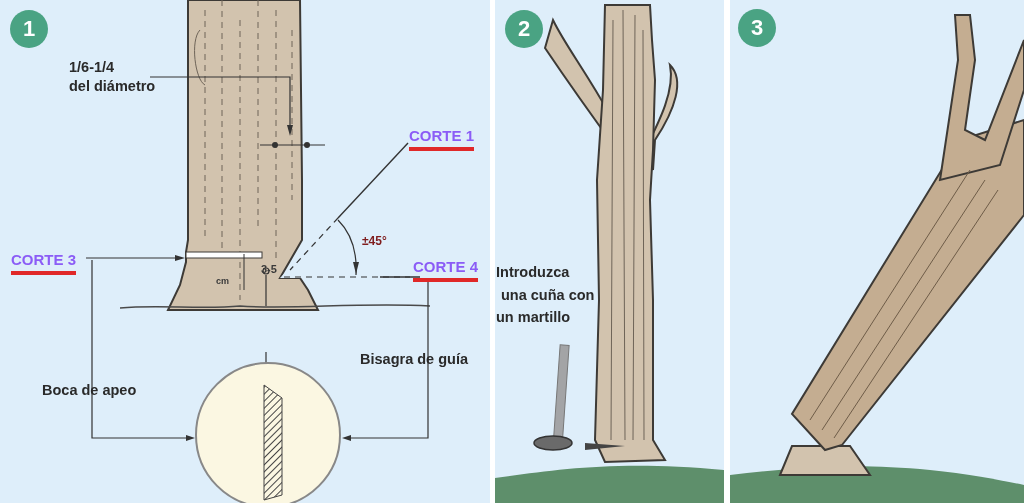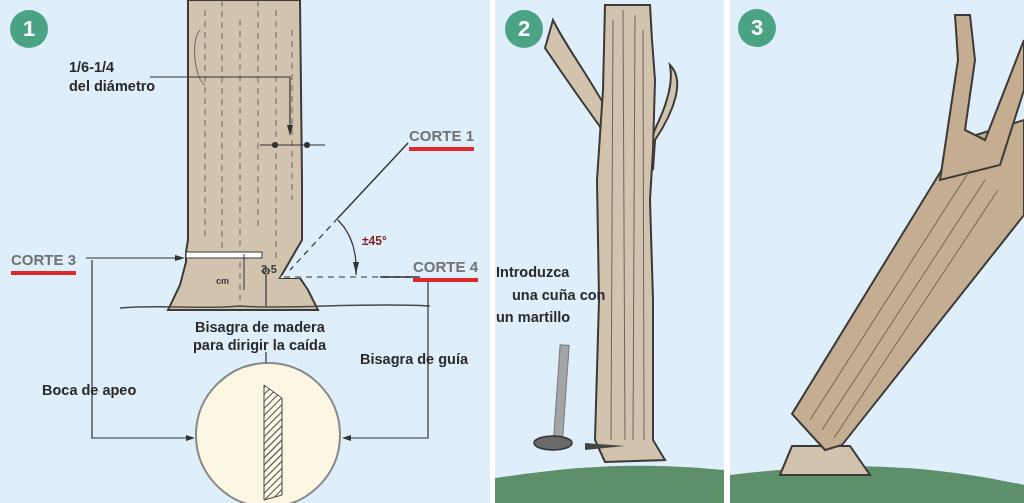--- a/index.html
+++ b/index.html
@@ -3,21 +3,21 @@
 <meta charset="utf-8">
 <style>
   html, body { margin: 0; padding: 0; }
   body { width: 1024px; height: 503px; background: #ffffff; position: relative; overflow: hidden; font-family: "Liberation Sans", sans-serif; }
   .panel { position: absolute; top: 0; height: 503px; background: #deeefa; overflow: hidden; }
   #p1 { left: 0; width: 490px; }
   #p2 { left: 495px; width: 229px; }
   #p3 { left: 730px; width: 294px; }
   .badge { position: absolute; width: 38px; height: 38px; border-radius: 50%; color: #fff; font-weight: bold; font-size: 22px; line-height: 38px; text-align: center; }
   .lbl { position: absolute; font-weight: bold; font-size: 14.5px; color: #2a2a2a; line-height: 18px; white-space: nowrap; }
-  .corte { position: absolute; font-weight: bold; font-size: 15px; color: #737373; line-height: 16px; padding-bottom: 3px; border-bottom: 4px solid #e02828; white-space: nowrap; }
+  .corte { position: absolute; font-weight: bold; font-size: 15px; color: #8b5cf6; line-height: 16px; padding-bottom: 3px; border-bottom: 4px solid #e02828; white-space: nowrap; }
   svg { position: absolute; left: 0; top: 0; }
   .small { position: absolute; font-weight: bold; font-size: 11px; color: #3a3a3a; line-height: 11px; }
 </style>
 </head>
 <body>
 
 <div id="p1" class="panel">
   <svg width="490" height="503">
 
     <path d="M188,0 L300,0 L302,180 L302,240 L280,278 L300,278 L308,290 L318,310 L168,310 L180,285 L186,262 L186,252 L188,240 Z" fill="#d2c3ae" stroke="#3d3a36" stroke-width="2"></path>
@@ -76,22 +76,20 @@
   </svg>
   <div class="badge" style="left:10px;top:10px;background:#4aa383">1</div>
   <div class="lbl" style="left:69px;top:58px;">1/6-1/4</div>
   <div class="lbl" style="left:69px;top:77px;">del diámetro</div>
   <div class="corte" style="left:409px;top:128px;">CORTE 1</div>
   <div class="corte" style="left:413px;top:259px;">CORTE 4</div>
   <div class="corte" style="left:11px;top:252px;">CORTE 3</div>
   <div class="small" style="left:362px;top:236px;font-size:12px;color:#7f1d1d;">±45°</div>
   <div class="small" style="left:213px;top:264px;margin-left:48px;">3-5</div>
   <div class="small" style="left:216px;top:276px;font-size:9px;">cm</div>
-  <div class="lbl" style="left:195px;top:318px;">Bisagra de madera</div>
-  <div class="lbl" style="left:193px;top:336px;">para dirigir la caída</div>
   <div class="lbl" style="left:42px;top:345px;margin-top:36px;">Boca de apeo</div>
   <div class="lbl" style="left:360px;top:350px;">Bisagra de guía</div>
 </div>
 
 <div id="p2" class="panel">
   <svg width="229" height="503">
 
     <path d="M58,20 C70,45 90,70 115,115 L122,150 C100,120 75,85 50,48 Z" fill="#d2c3ae" stroke="#3d3a36" stroke-width="2"></path>
 
     <path d="M175,65 C190,80 180,110 160,140 L158,170 L150,150 C165,120 180,90 175,65 Z" fill="#d2c3ae" stroke="#3d3a36" stroke-width="2"></path>
@@ -106,21 +104,21 @@
 
     <path d="M0,478 C60,470 120,460 229,470 L229,503 L0,503 Z" fill="#5e8f6b"></path>
 
     <rect x="62" y="345" width="9" height="92" fill="#a3a4a6" stroke="#777" stroke-width="1" transform="rotate(4 66 390)"></rect>
     <ellipse cx="58" cy="443" rx="19" ry="7" fill="#6a6a6a" stroke="#333" stroke-width="1.5"></ellipse>
 
     <path d="M90,443 L130,446 L90,450 Z" fill="#444"></path>
   </svg>
   <div class="badge" style="left:10px;top:10px;background:#4aa383">2</div>
   <div class="lbl" style="left:1px;top:263px;">Introduzca</div>
-  <div class="lbl" style="left:17px;top:286px;text-align:right;">una cuña con</div>
+  <div class="lbl" style="left:6px;top:286px;text-align:right;">una cuña con</div>
   <div class="lbl" style="left:1px;top:308px;">un martillo</div>
 </div>
 
 <div id="p3" class="panel">
   <svg width="294" height="503">
 
     <path d="M0,475 C60,468 120,462 200,470 C240,474 270,480 294,485 L294,503 L0,503 Z" fill="#5e8f6b"></path>
 
     <path d="M50,475 L62,446 L120,446 L140,475 Z" fill="#d2c3ae" stroke="#3d3a36" stroke-width="2"></path>
 

